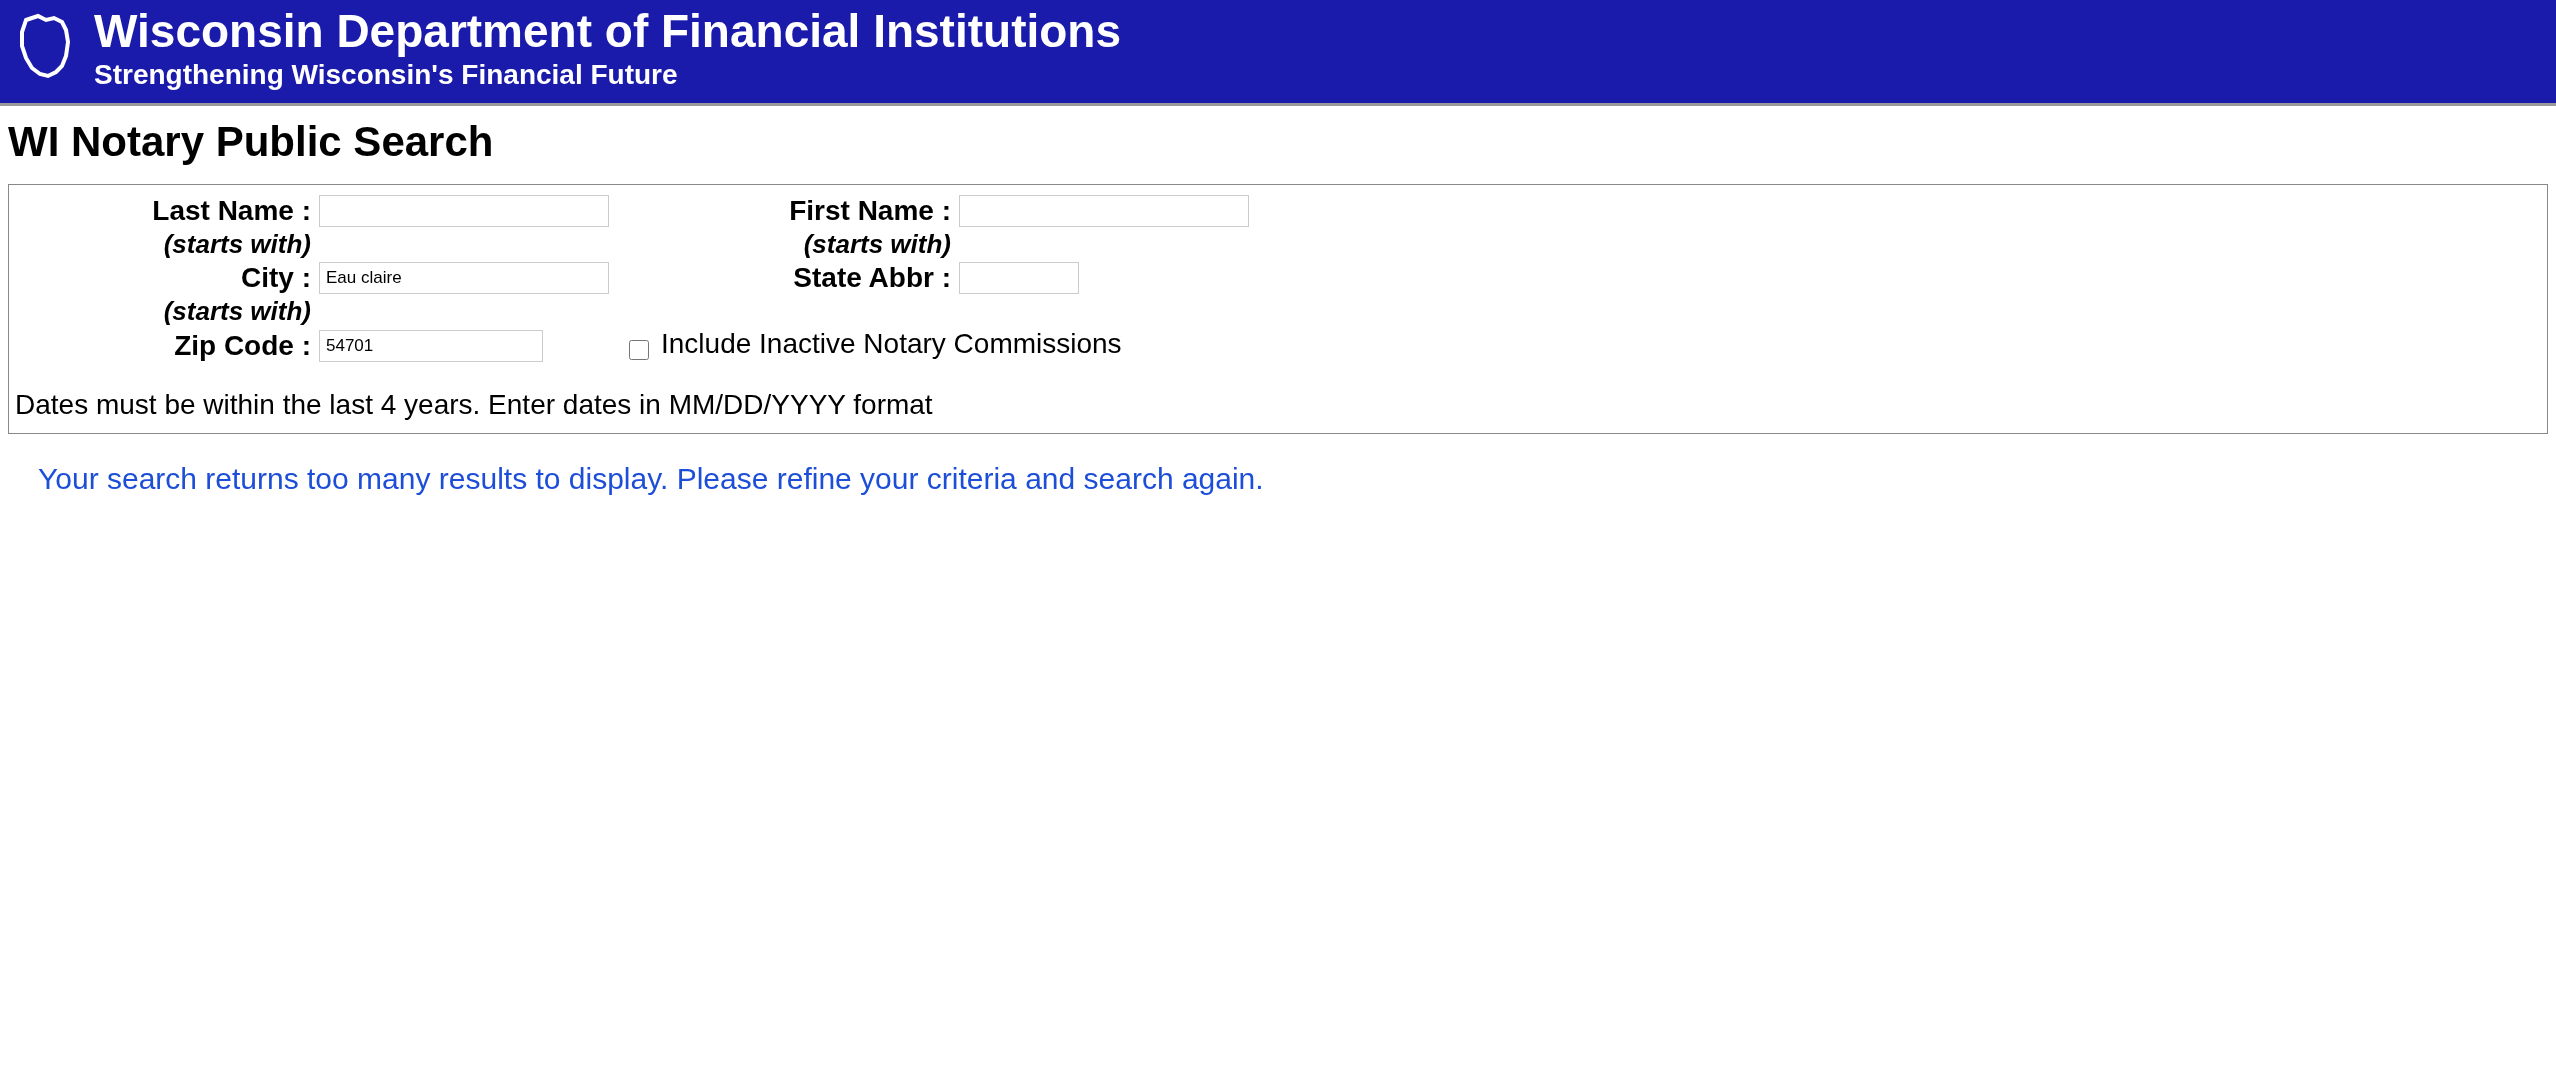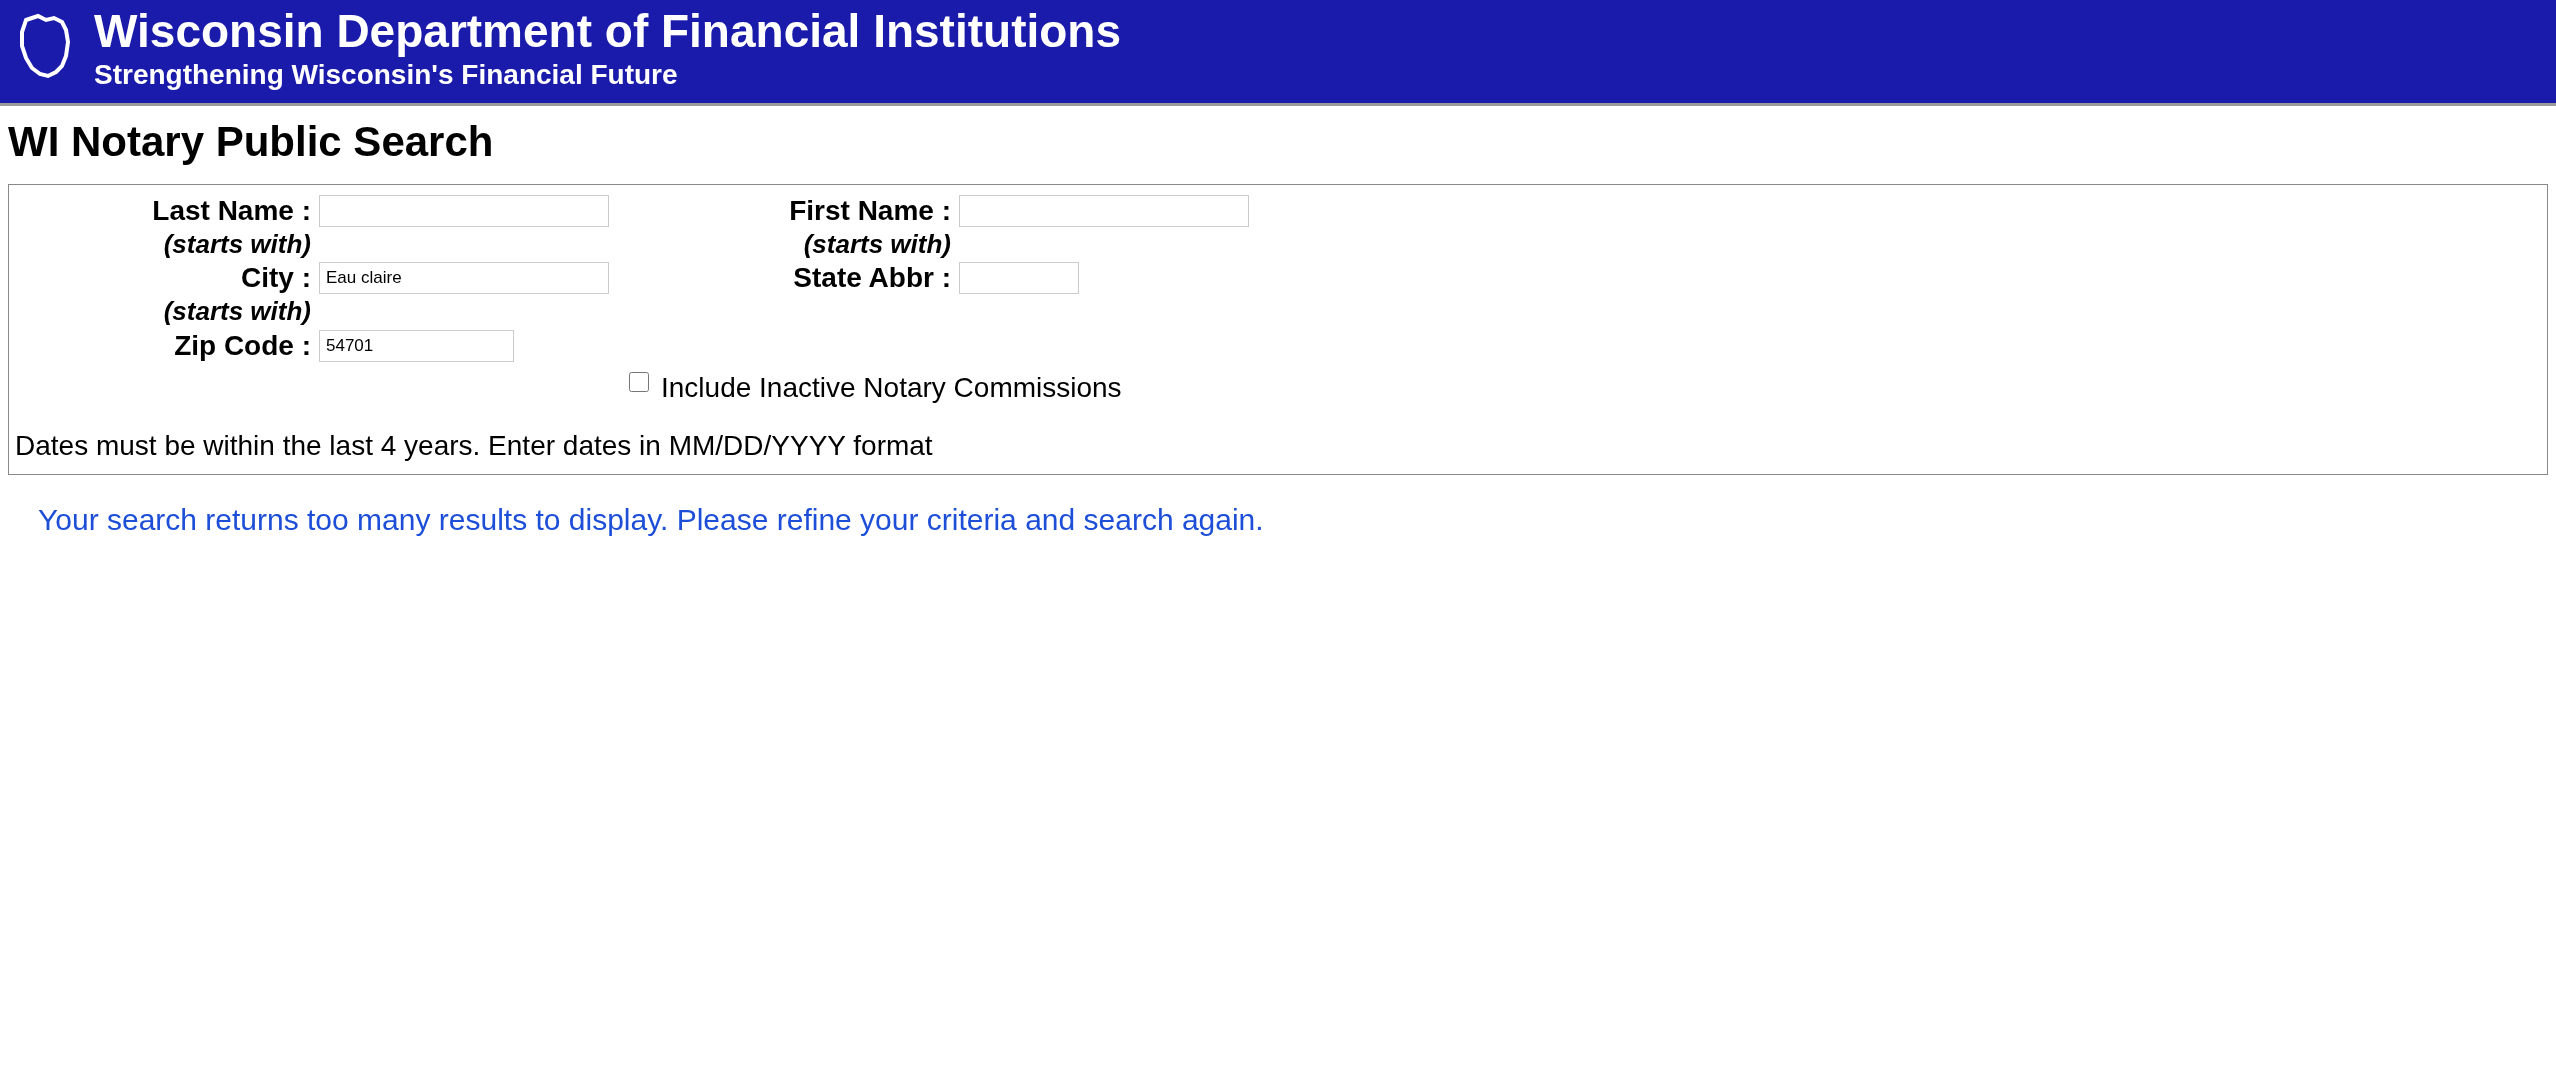--- a/index.html
+++ b/index.html
@@ -76,28 +76,27 @@
     input[type="text"] {
       font-family: Arial, sans-serif;
       font-size: 17px;
       padding: 2px 6px;
       border: 1px solid #ccc;
       background: #fff;
       height: 32px;
     }
     .w-wide { width: 290px; }
     .w-state { width: 120px; }
-    .w-zip { width: 195px; }
+    .w-zip { width: 224px; }
     .checkbox-cell {
       display: flex;
-      align-items: flex-start;
+      align-items: flex-end;
       font-size: 28px;
       grid-column: 3 / span 2;
       padding-left: 10px;
-      margin-top: 44px;
     }
     .checkbox-cell input {
       width: 20px;
       height: 20px;
       margin-right: 12px;
     }
     .date-note {
       font-size: 28px;
       padding: 2px 6px 6px 6px;
     }

